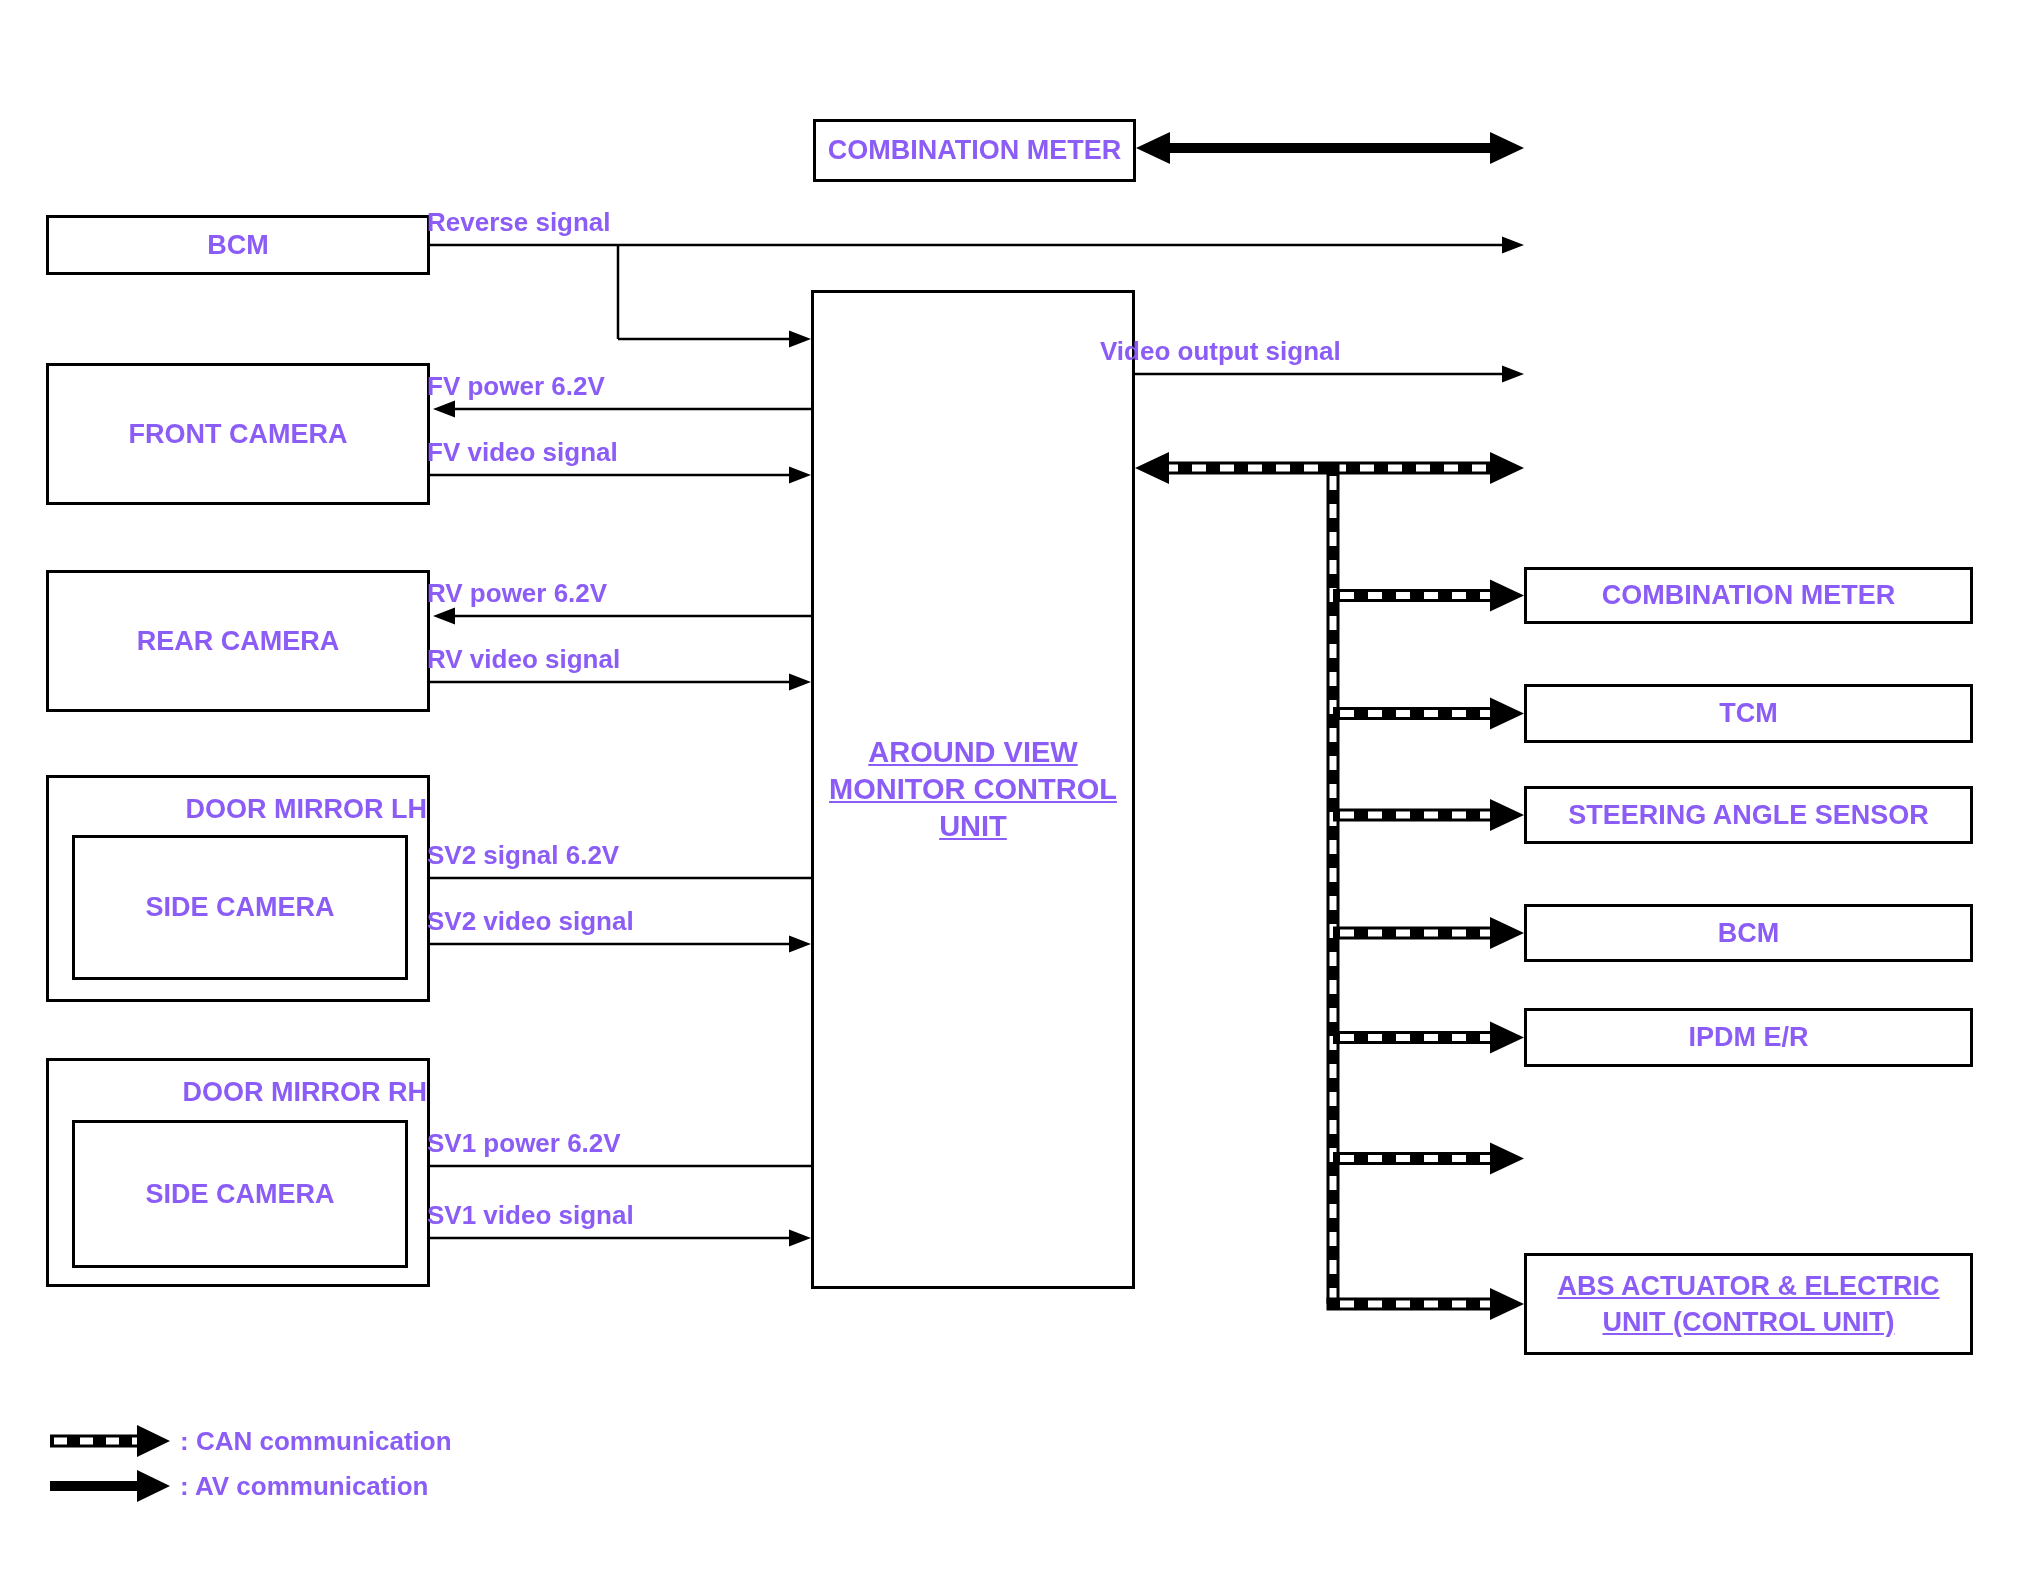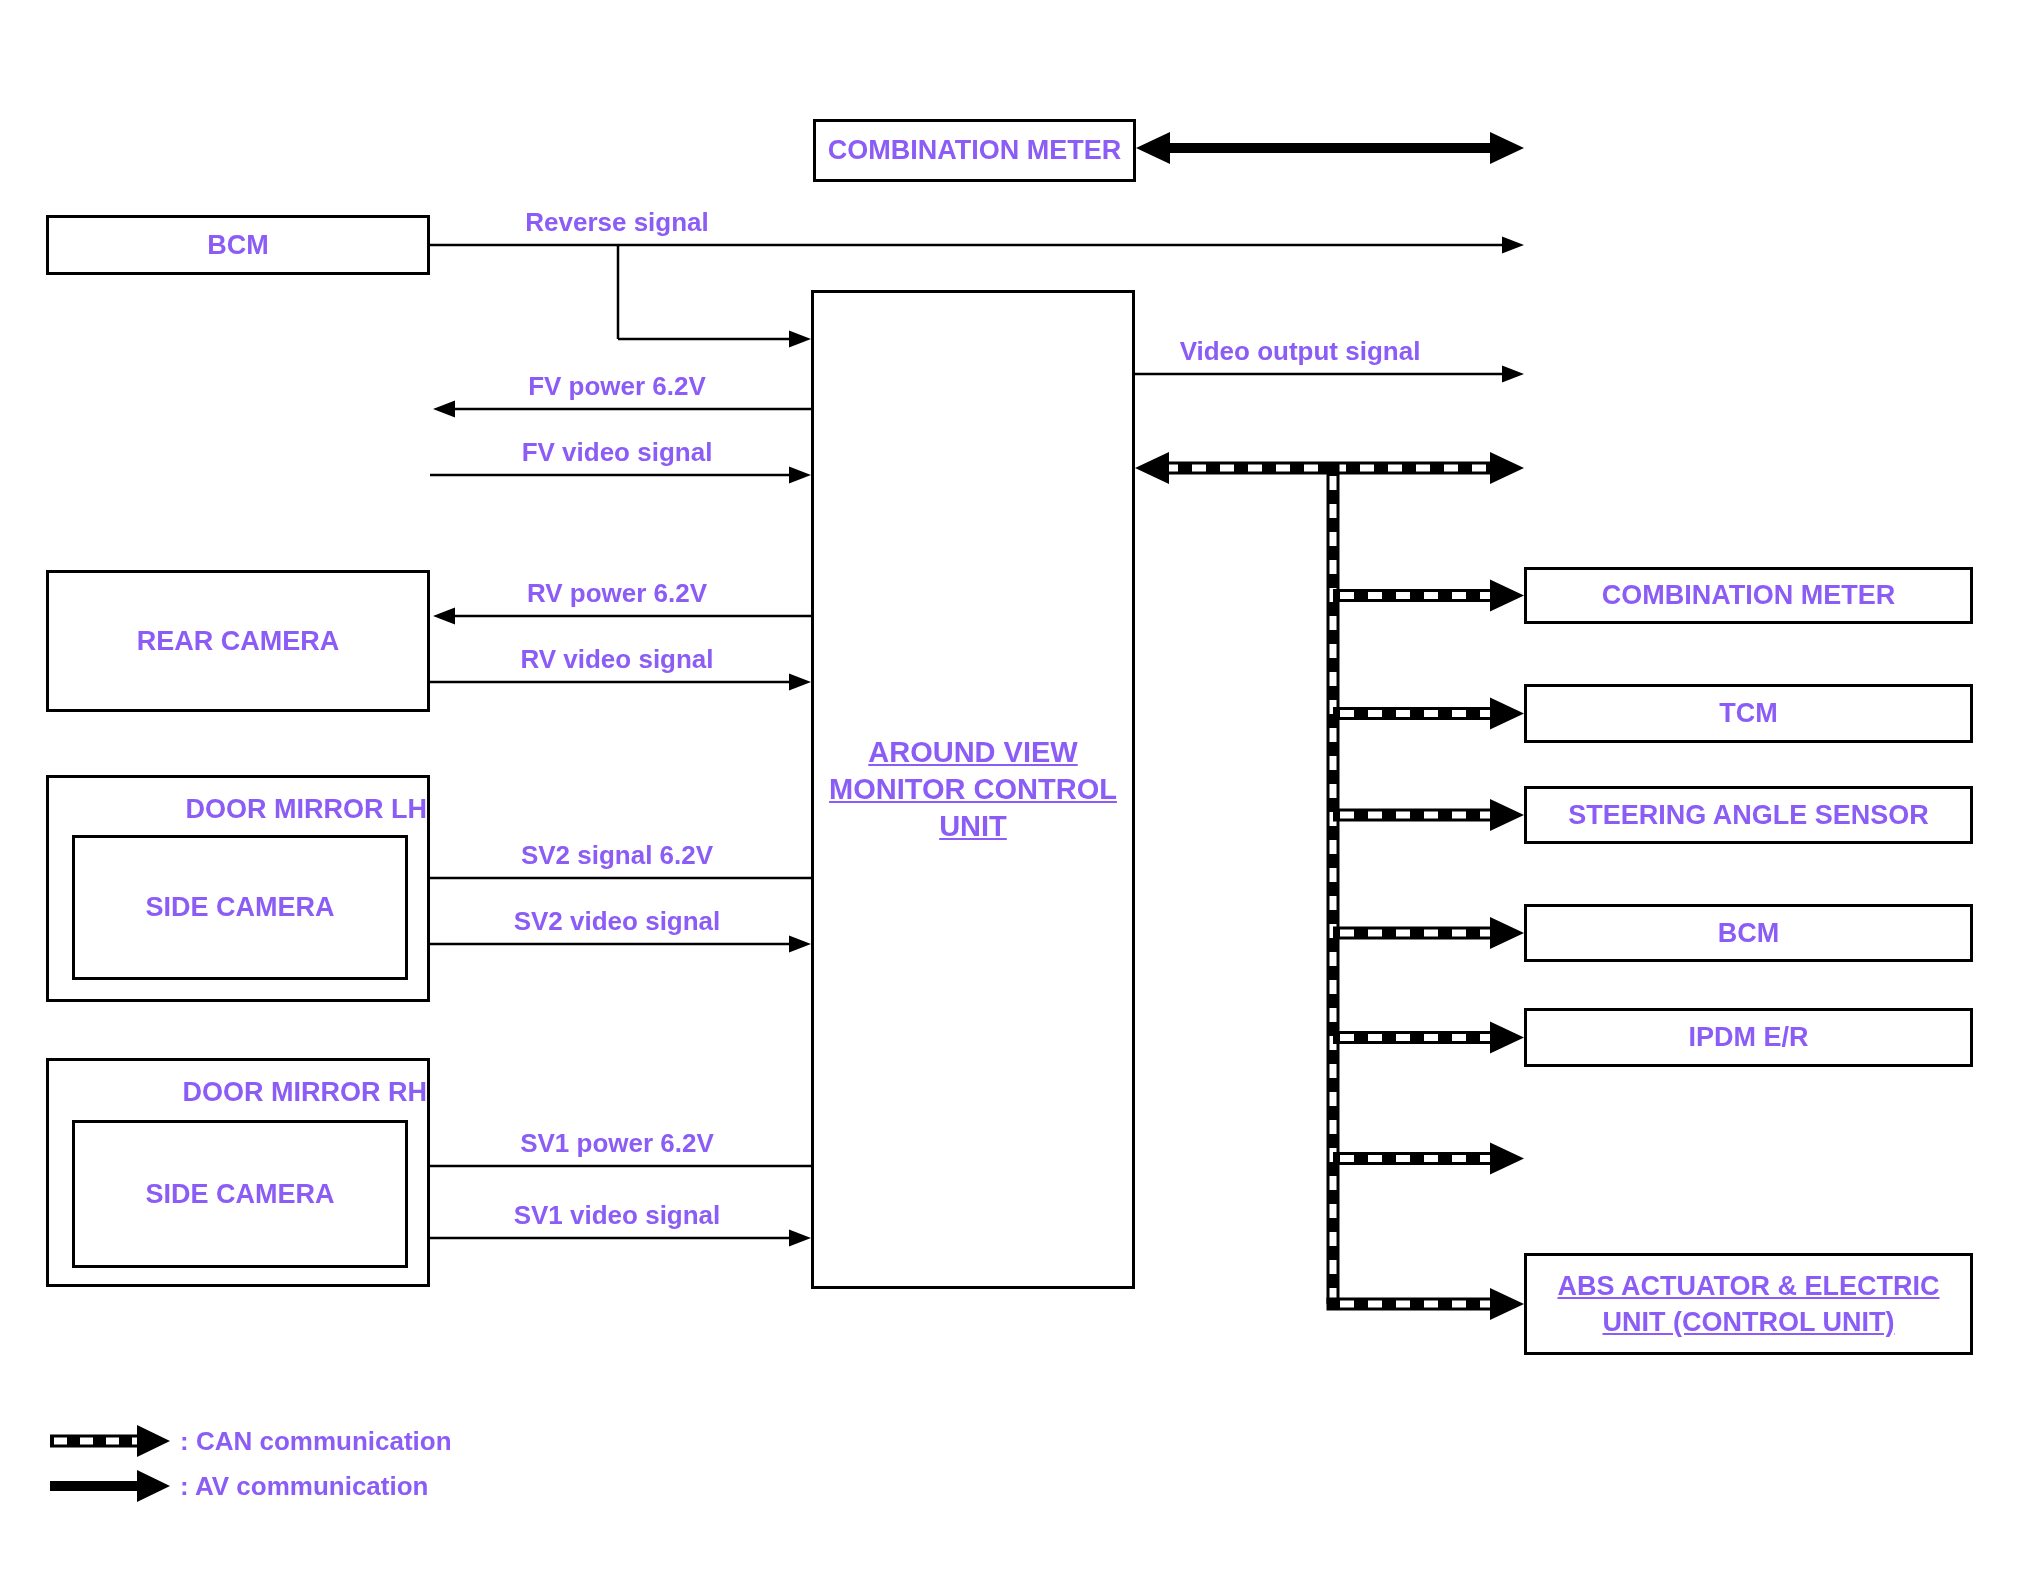--- a/index.html
+++ b/index.html
@@ -28,21 +28,20 @@
     background:#fff;
     box-sizing:border-box;
     text-align:center;
     font-size:27px;
   }
   .group-title{display:block;padding-top:16px;text-align:right;}
   .avm{font-size:29px;line-height:37px;}
   .sig-label{
     position:absolute;
     width:380px;
-    text-align:center;
     font-size:26px;
     line-height:34px;
   }
   .sig-label.wide{width:400px;}
   .legend-label{
     position:absolute;
     font-size:26px;
     line-height:32px;
     white-space:nowrap;
   }
@@ -171,20 +170,23 @@
 
   <div class="box" style="left:813px;top:119px;width:323px;height:63px">
     <span>COMBINATION METER</span>
   </div>
 
 
   <div class="box" style="left:46px;top:215px;width:384px;height:60px">
     <span>BCM</span>
   </div>
 
+  <div class="box" style="left:46px;top:363px;width:384px;height:142px">
+    <span>FRONT CAMERA</span>
+  </div>
 
   <div class="box" style="left:46px;top:570px;width:384px;height:142px">
     <span>REAR CAMERA</span>
   </div>
 
   <div class="group-box" style="left:46px;top:775px;width:384px;height:227px">
     <span class="group-title">DOOR MIRROR LH</span>
   </div>
   <div class="box" style="left:72px;top:835px;width:336px;height:145px">
     <span>SIDE CAMERA</span>

